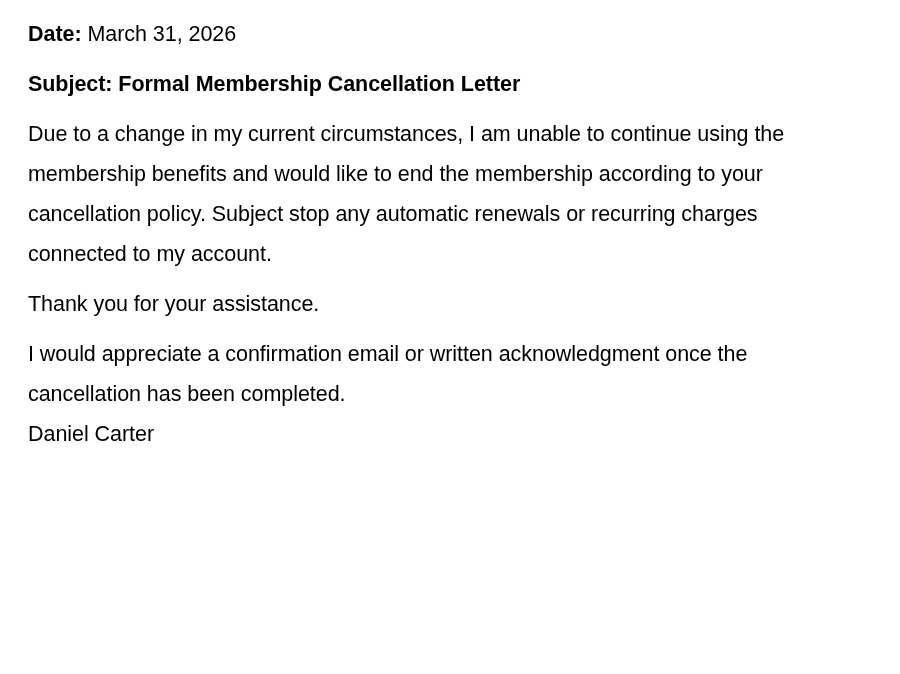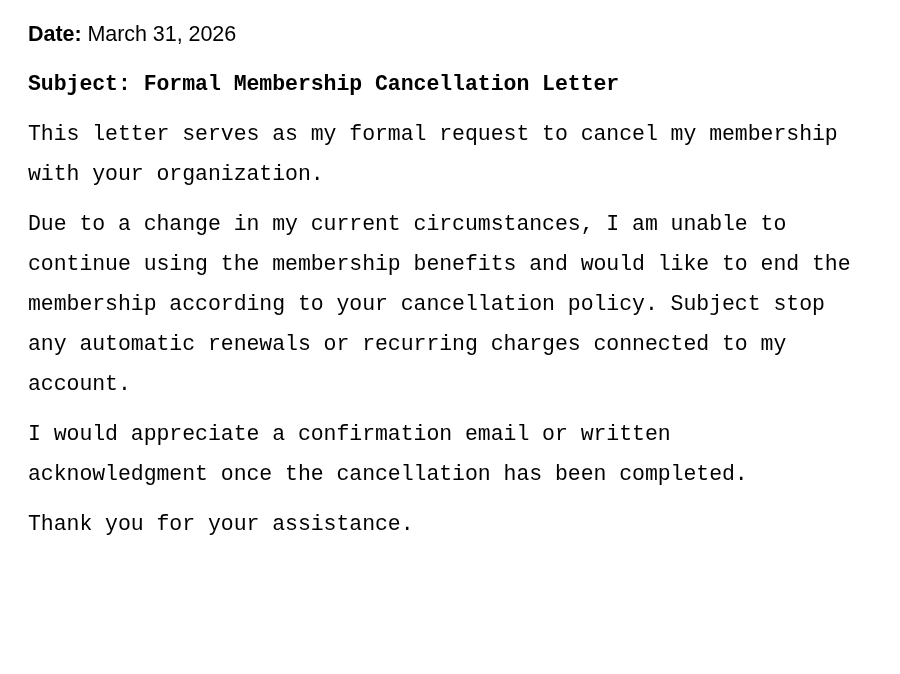--- a/index.html
+++ b/index.html
@@ -30,21 +30,20 @@
     line-height: 40px;
     letter-spacing: -0.05px;
     color: #000000;
     margin: 0;
     max-width: 830px;
   }
 
   
   .block + .block {
     margin-top: 10px;
-    font-family: Liberation Mono, monospace;
   }
 
   
   .block.tight {
     margin-top: 0;
   }
 
   .bold {
     font-weight: bold;
   }
@@ -63,23 +62,23 @@
 
 <div class="letter">
 
   <p class="block">
     <span class="bold">Date:</span><span> </span><span class="para">March 31, 2026</span>
   </p>
 
   <p class="block heading">Subject: Formal Membership Cancellation Letter</p>
 
 
-  <p class="block para">This letter serves as my formal request to cancel my membership with your organization.</p>
 
   <p class="block para">Due to a change in my current circumstances, I am unable to continue using the membership benefits and would like to end the membership according to your cancellation policy. Subject stop any automatic renewals or recurring charges connected to my account.</p>
 
+  <p class="block para">Thank you for your assistance.</p>
+
   <p class="block para">I would appreciate a confirmation email or written acknowledgment once the cancellation has been completed.</p>
 
-  <p class="block para">Thank you for your assistance.</p>
 
-
+  <p class="block tight para">Daniel Carter</p>
 
 </div>
 
 </body></html>

